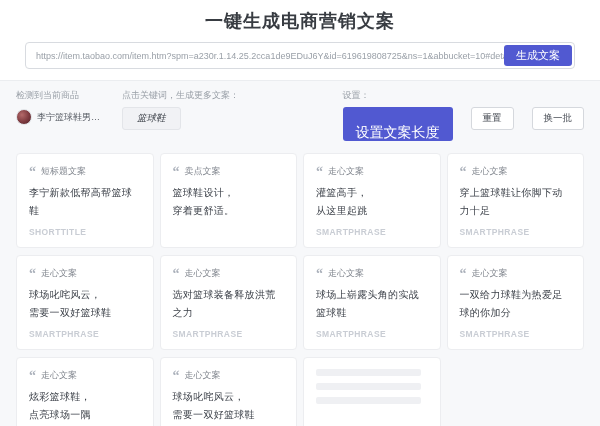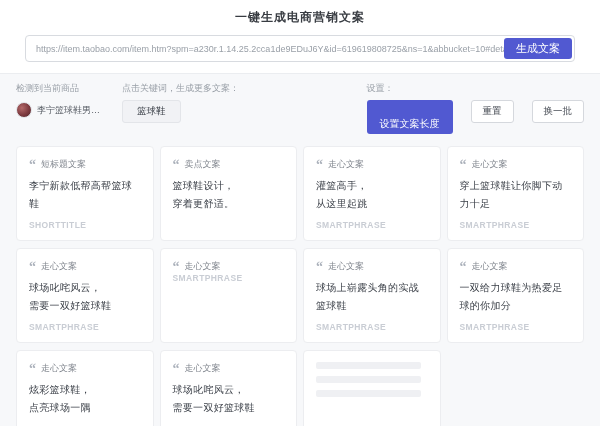--- a/index.html
+++ b/index.html
@@ -4,21 +4,21 @@
 <style>
   :root{ --accent:#5159d1; }
   *{ box-sizing:border-box; margin:0; padding:0; }
   html,body{ width:600px; height:426px; overflow:hidden; }
   body{
     font-family:"Liberation Sans","DejaVu Sans",sans-serif;
     background:#ffffff; color:#3a3f47; position:relative;
   }
   
   .header{ text-align:center; padding-top:9px; }
-  .header h1{ font-size:12px; font-weight:bold; color:#383c42; letter-spacing:1px; }
+  .header h1{ font-size:18px; font-weight:bold; color:#383c42; letter-spacing:1px; }
   .header p{ font-size:9.5px; color:#9aa0a8; margin-top:5px; letter-spacing:0.5px; }
   
   .url-row{ margin:9px 25px 0 25px; }
   .url-bar{
     display:flex; align-items:center; height:27px;
     border:1px solid #d8dbe0; border-radius:4px; background:#fff; padding:0 2px 0 10px;
   }
   .url-bar input{
     flex:1; border:none; outline:none; font-size:9px; color:#9aa0a8;
     font-family:"Liberation Sans","DejaVu Sans",sans-serif; background:transparent;
@@ -41,30 +41,30 @@
   .avatar{
     width:16px; height:16px; border-radius:50%; flex:none; margin-right:5px;
     background:radial-gradient(circle at 35% 35%, #b46a6a 0%, #7d3a3f 55%, #4e2328 100%);
     border:1px solid #e0e2e6;
   }
   .product-name{ font-size:9px; color:#565b63; white-space:nowrap; overflow:hidden;
     text-overflow:ellipsis; max-width:74px; }
   .keyword-tag{
     margin-top:4px; align-self:flex-start;
     background:#f1f2f5; border:1px solid #e3e5e9; border-radius:3px;
-    font-size:9.5px; color:#3a3f47; padding:4px 14px; cursor:pointer;
+    font-size:9.5px; color:#3a3f47; padding:4px 14px; cursor:pointer;font-style:italic;
   }
   .group-settings{ align-items:flex-start; }
   .settings-btns{ display:flex; margin-top:4px; }
   .btn-outline{
     background:#fff; border:1px solid #d5d8dd; border-radius:3px; color:#4a4f57;
     font-size:9.5px; height:23px; padding:0 11px; margin-left:18px; cursor:pointer; white-space:nowrap;
   }
   .btn-fill{ background:var(--accent); border:none; color:#fff; border-radius:3px;
-    font-size:10px; height:23px; padding:17px 13px; cursor:pointer; margin-left:0; white-space:nowrap; }
+    font-size:14px; height:23px; padding:17px 13px; cursor:pointer; margin-left:0; white-space:nowrap; }
   
   .grid{
     margin-top:12px; display:grid; grid-template-columns:repeat(4,1fr);
     gap:7px 6px;
   }
   .card{
     background:#fff; border:1px solid #ecedf0; border-radius:4px;
     padding:11px 12px 10px 12px; cursor:pointer; min-height:84px;
   }
   .card-tagrow{ display:flex; align-items:center; }
@@ -171,20 +171,21 @@
       <div class="card-content">球场叱咤风云，
 需要一双好篮球鞋</div>
       <div class="card-type">SMARTPHRASE</div>
     </div>
 
     <div class="card">
       <div class="card-tagrow">
           <span class="quote">“</span>
         <span class="card-tag">走心文案</span>
         </div>
+      <div class="card-content">选对篮球装备释放洪荒之力</div>
       <div class="card-type">SMARTPHRASE</div>
     </div>
 
     <div class="card">
       <div class="card-tagrow">
           <span class="quote">“</span>
         <span class="card-tag">走心文案</span>
         </div>
       <div class="card-content">球场上崭露头角的实战篮球鞋</div>
       <div class="card-type">SMARTPHRASE</div>

